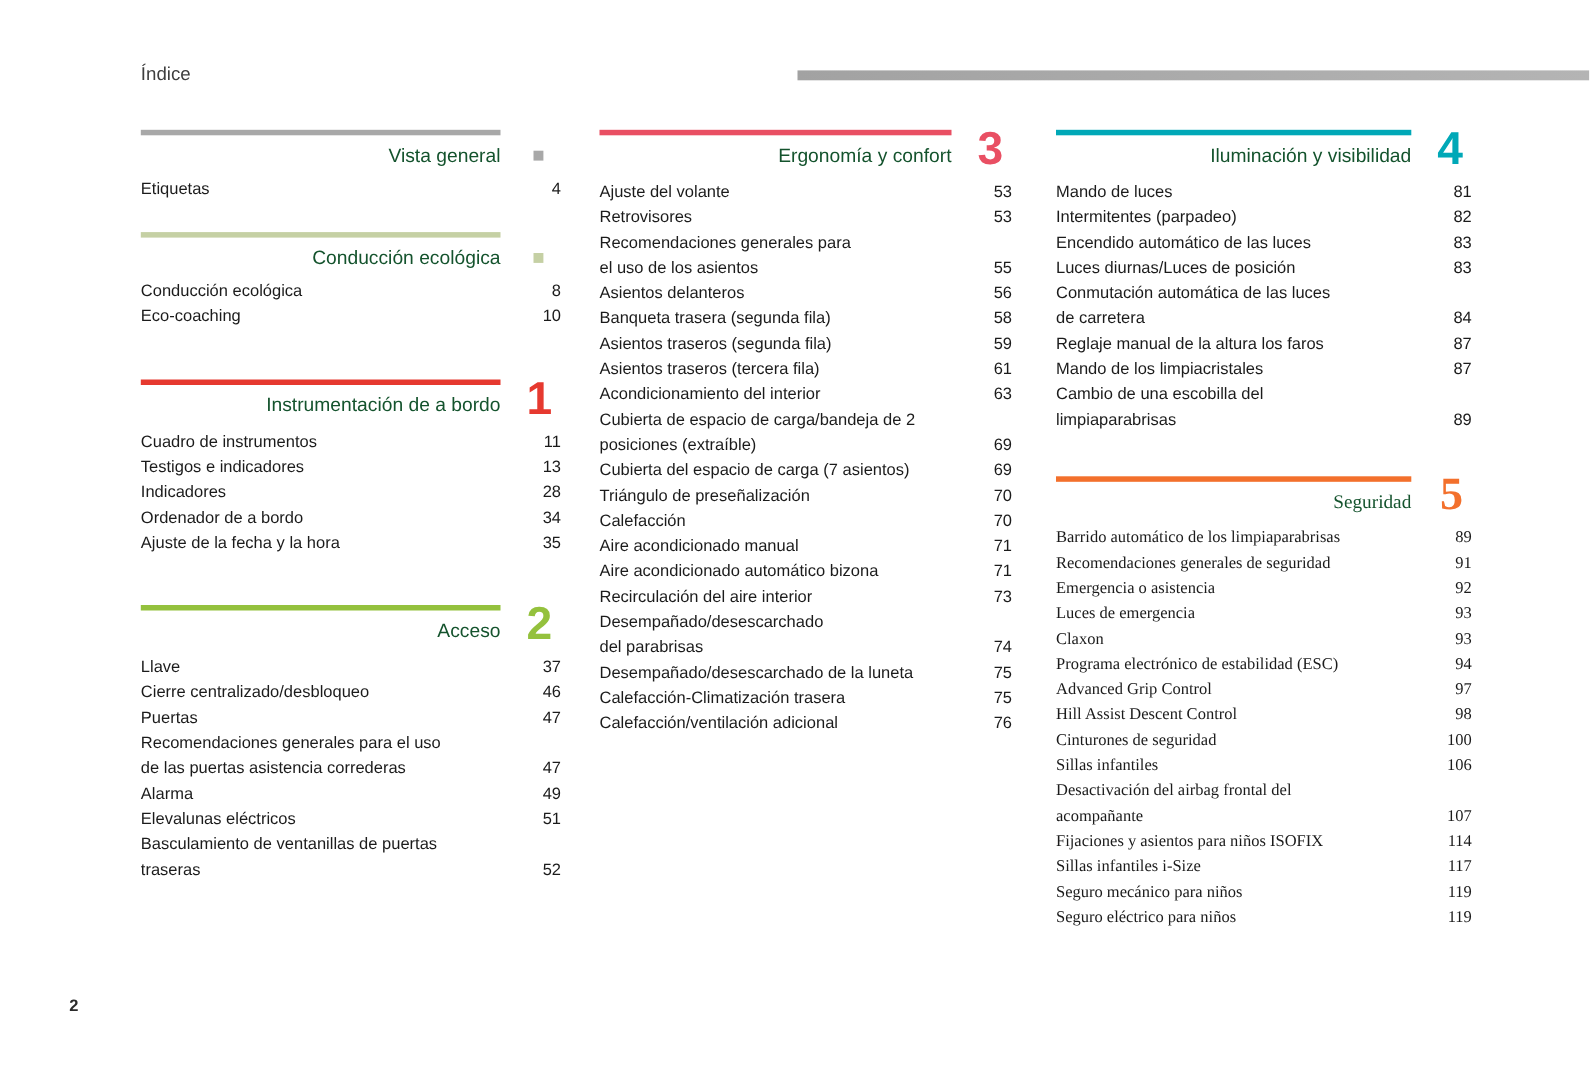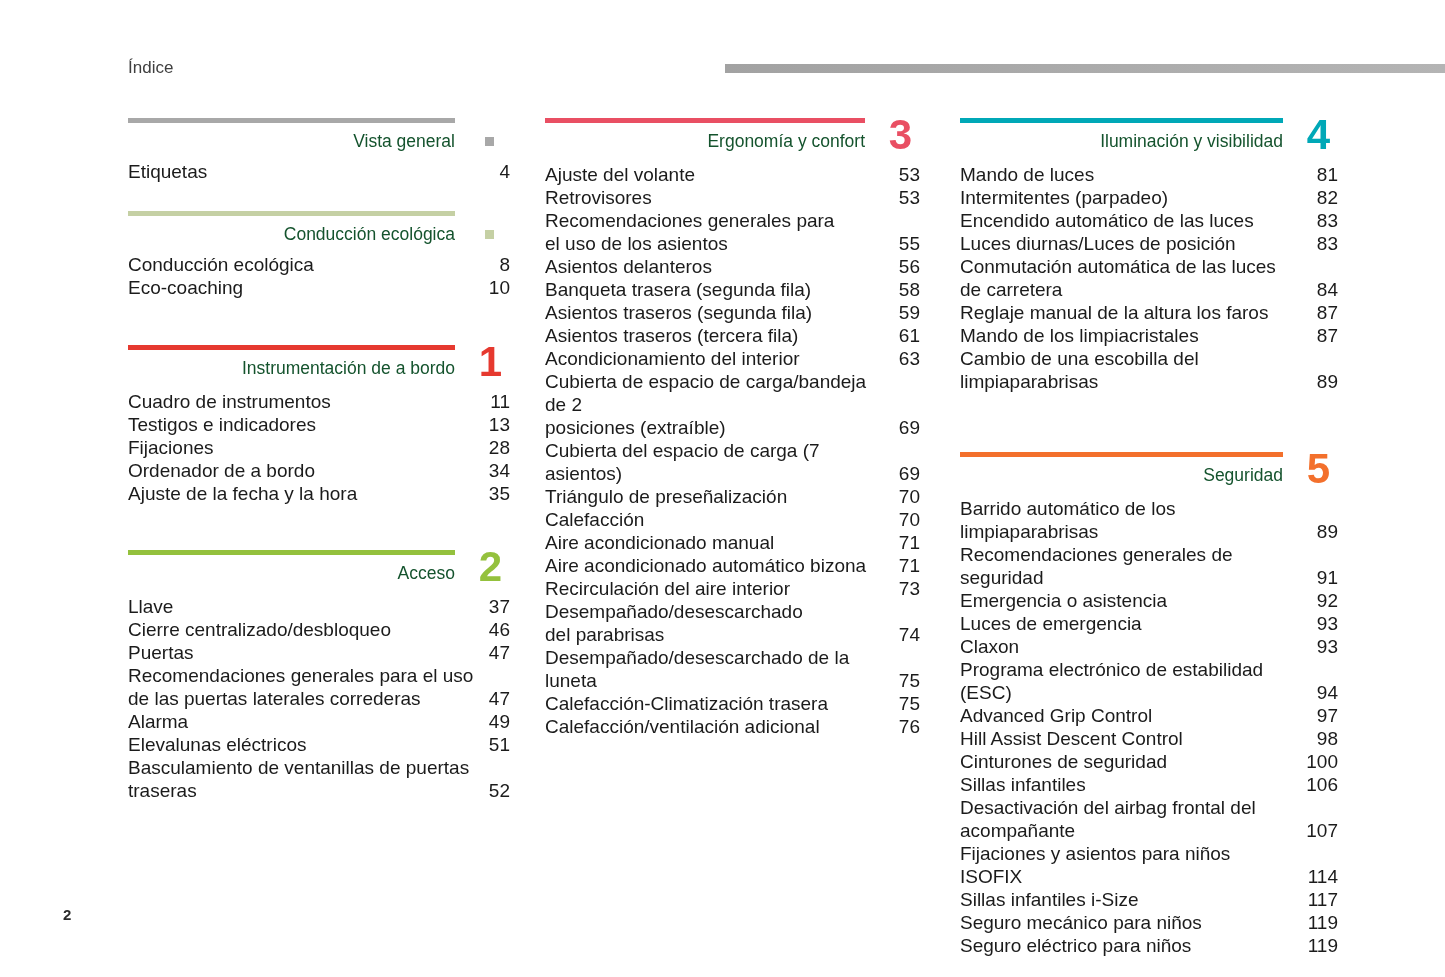--- a/index.html
+++ b/index.html
@@ -29,21 +29,21 @@
   }
   .columns { position: absolute; top: 118px; left: 0; right: 0; }
   .col { position: absolute; top: 0; }
   .col-0 { left: 128px; width: 382px; }
   .col-1 { left: 545px; width: 375px; }
   .col-2 { left: 960px; width: 378px; }
 
   .toc-section + .toc-section { margin-top: 46px; }
   .toc-section[data-name="section-conduccion-ecologica"] { margin-top: 28px; }
   .toc-section[data-name="section-acceso"] { margin-top: 45px; }
-  .toc-section[data-name="section-seguridad"] { margin-top: 59px; }
+  .toc-section[data-name="section-seguridad"] { margin-top: 40px; font-family: Liberation Serif, serif; }
 
   .section-header { display: flex; align-items: flex-start; }
   .header-left { flex: 1; min-width: 0; }
   .section-bar { height: 5px; }
   .section-title {
     margin-top: 8px;
     font-size: 17.5px;
     line-height: 20px;
     color: #14532d;
     text-align: right;
@@ -66,21 +66,21 @@
     width: 9px;
     height: 9px;
     margin-top: 19px;
     margin-right: 16px;
     display: inline-block;
   }
   .section-items { margin-top: 9px; }
   .toc-item {
     display: flex;
     align-items: flex-end;
-    font-size: 19px;
+    font-size: 15px;
     line-height: 23px;
     color: #1b1b1b;
   }
   .item-label { flex: 1; min-width: 0; white-space: pre-line; }
   .item-page { margin-left: 10px; text-align: right; }
 
   .page-number {
     position: absolute;
     left: 63px;
     top: 906px;
@@ -148,21 +148,21 @@
           <div class="section-items" data-name="section-items">
             <div class="toc-item" data-name="toc-entry">
               <span class="item-label" data-name="toc-entry-label">Cuadro de instrumentos</span>
               <span class="item-page" data-name="toc-entry-page">11</span>
             </div>
             <div class="toc-item" data-name="toc-entry">
               <span class="item-label" data-name="toc-entry-label">Testigos e indicadores</span>
               <span class="item-page" data-name="toc-entry-page">13</span>
             </div>
             <div class="toc-item" data-name="toc-entry">
-              <span class="item-label" data-name="toc-entry-label">Fijaciones</span>
+              <span class="item-label" data-name="toc-entry-label">Indicadores</span>
               <span class="item-page" data-name="toc-entry-page">28</span>
             </div>
             <div class="toc-item" data-name="toc-entry">
               <span class="item-label" data-name="toc-entry-label">Ordenador de a bordo</span>
               <span class="item-page" data-name="toc-entry-page">34</span>
             </div>
             <div class="toc-item" data-name="toc-entry">
               <span class="item-label" data-name="toc-entry-label">Ajuste de la fecha y la hora</span>
               <span class="item-page" data-name="toc-entry-page">35</span>
             </div>
@@ -186,21 +186,21 @@
             <div class="toc-item" data-name="toc-entry">
               <span class="item-label" data-name="toc-entry-label">Cierre centralizado/desbloqueo</span>
               <span class="item-page" data-name="toc-entry-page">46</span>
             </div>
             <div class="toc-item" data-name="toc-entry">
               <span class="item-label" data-name="toc-entry-label">Puertas</span>
               <span class="item-page" data-name="toc-entry-page">47</span>
             </div>
             <div class="toc-item" data-name="toc-entry">
               <span class="item-label" data-name="toc-entry-label">Recomendaciones generales para el uso
-de las puertas laterales correderas</span>
+de las puertas asistencia correderas</span>
               <span class="item-page" data-name="toc-entry-page">47</span>
             </div>
             <div class="toc-item" data-name="toc-entry">
               <span class="item-label" data-name="toc-entry-label">Alarma</span>
               <span class="item-page" data-name="toc-entry-page">49</span>
             </div>
             <div class="toc-item" data-name="toc-entry">
               <span class="item-label" data-name="toc-entry-label">Elevalunas eléctricos</span>
               <span class="item-page" data-name="toc-entry-page">51</span>
             </div>

